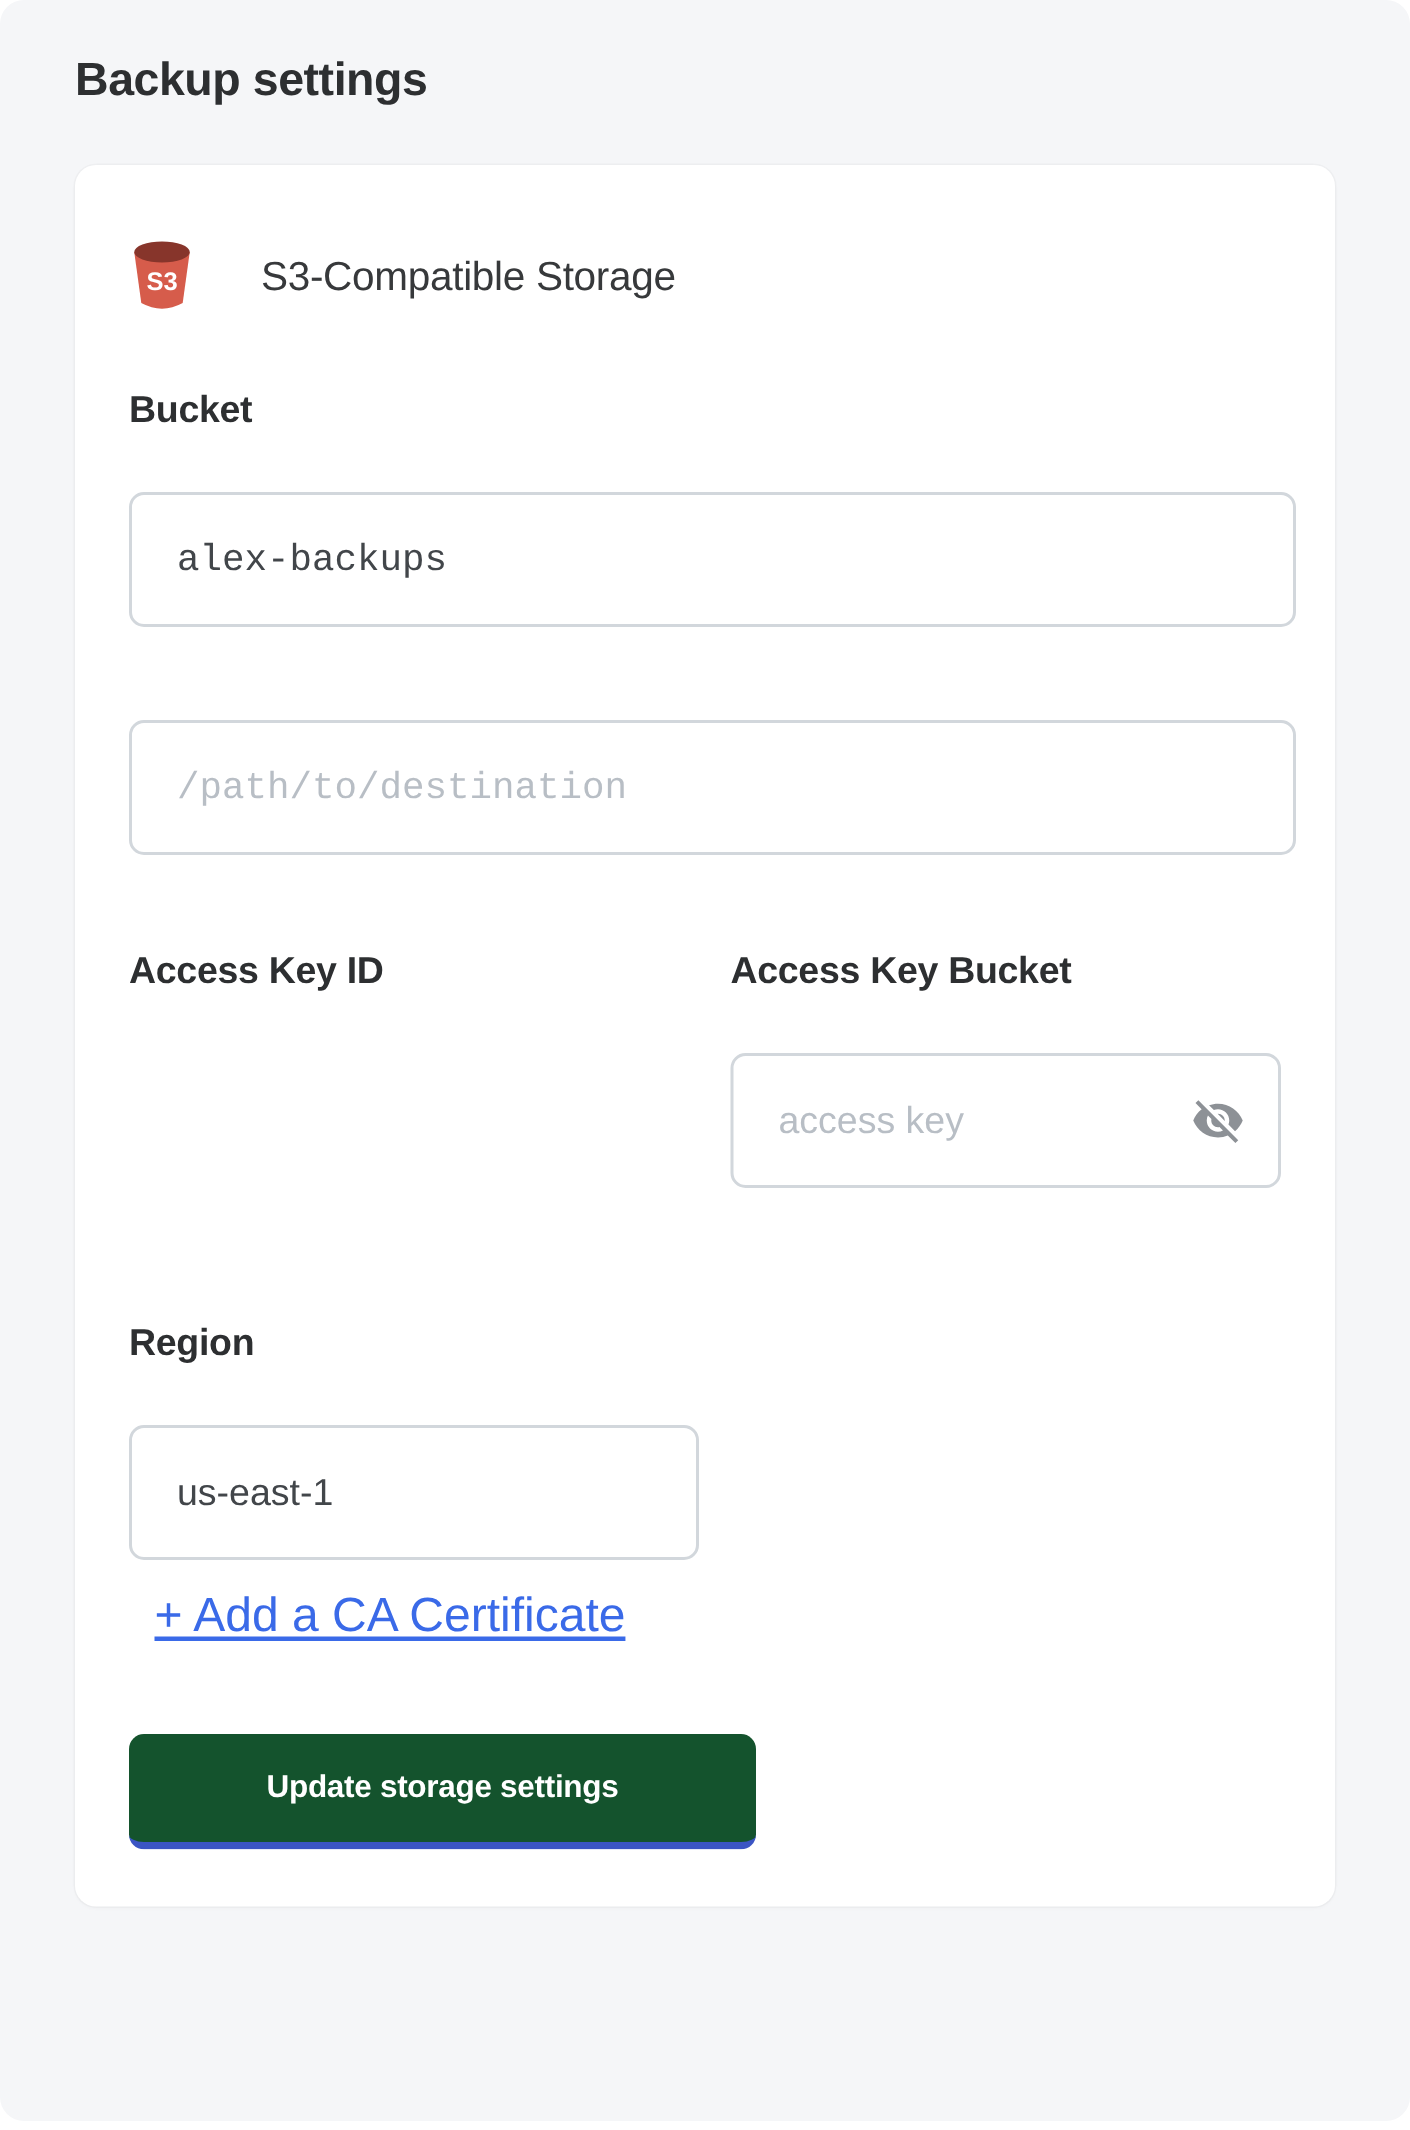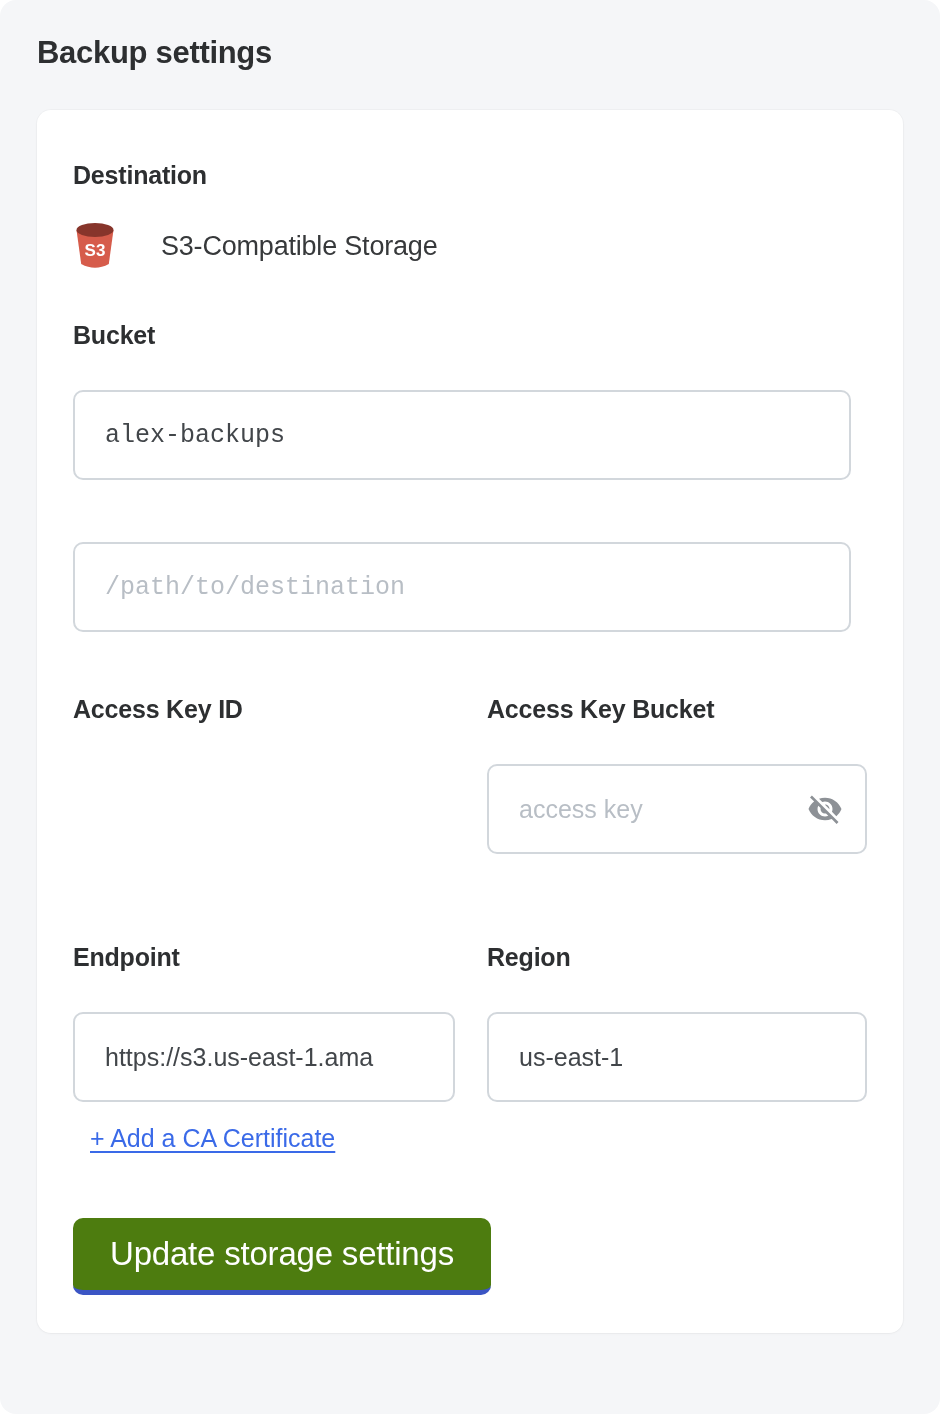--- a/index.html
+++ b/index.html
@@ -6,21 +6,21 @@
   html, body { margin: 0; padding: 0; background: #ffffff; }
   body {
     font-family: "Liberation Sans", "DejaVu Sans", sans-serif;
     width: 940px; height: 1420px;
   }
   .screen {
     width: 940px; height: 1414px;
     background: #f5f6f8;
     border-radius: 16px;
     overflow: hidden;
-    padding: 32px 37px;
+    padding: 32px 50px;
   }
   .page-title {
     font-size: 31px;
     font-weight: 700;
     color: #2d2f31;
     letter-spacing: -0.3px;
     line-height: 42px;
     margin: 0 0 36px 0;
   }
   .card {
@@ -84,53 +84,52 @@
     width: 40px; height: 40px;
     border: none; background: transparent;
     padding: 0; margin: 0;
     cursor: pointer;
     display: flex; align-items: center; justify-content: center;
   }
   .eye-btn svg { width: 36px; height: 36px; display: block; }
   .ca-link {
     display: inline-block;
     margin: 0 0 64px 17px;
-    font-size: 25px;
+    font-size: 32px;
     line-height: 32px;
     color: #3a6ae8;
     text-decoration: underline;
     text-underline-offset: 4px;
     cursor: pointer;
   }
   .submit-btn {
     display: block;
     width: 418px;
     height: 77px;
-    background: #4d7c0f;
+    background: #14532d;
     border: none;
     border-bottom: 5px solid #3b55c4;
     border-radius: 10px;
     color: #ffffff;
     font-family: inherit;
-    font-size: 33px;
-    font-weight: 400;
+    font-size: 21px;
+    font-weight: 700;
     letter-spacing: -0.2px;
     cursor: pointer;
   }
 </style>
 </head>
 <body>
 
 <div class="screen">
 
   <h1 class="page-title">Backup settings</h1>
 
   <div class="card">
 
-    <div class="field-label dest-label">Destination</div>
 
     <div class="dest-row">
       <span>
         <svg class="s3-icon" viewBox="0 0 44 48" xmlns="http://www.w3.org/2000/svg">
           <path d="M3.5 8 L40.5 8 L35.8 42 Q22 49.5 8.2 42 Z" fill="#d65c4b"></path>
           <ellipse cx="22" cy="8" rx="18.5" ry="7" fill="#87352b"></ellipse>
           <text x="22" y="33.5" text-anchor="middle" font-size="17" font-weight="bold" fill="#ffffff" font-family="Liberation Sans, sans-serif">S3</text>
         </svg>
       </span>
       <span class="dest-text">S3-Compatible Storage</span>
@@ -158,24 +157,20 @@
               <svg viewBox="0 0 24 24" xmlns="http://www.w3.org/2000/svg">
                 <path fill="#8d9196" d="M12 7c2.76 0 5 2.24 5 5 0 .65-.13 1.26-.36 1.83l2.92 2.92c1.51-1.26 2.7-2.89 3.43-4.75-1.73-4.39-6-7.5-11-7.5-1.4 0-2.74.25-3.98.7l2.16 2.16C10.74 7.13 11.35 7 12 7zM2 4.27l2.28 2.28.46.46C3.08 8.3 1.78 10.02 1 12c1.73 4.39 6 7.5 11 7.5 1.55 0 3.03-.3 4.38-.84l.42.42L19.73 22 21 20.73 3.27 3 2 4.27zM7.53 9.8l1.55 1.55c-.05.21-.08.43-.08.65 0 1.66 1.34 3 3 3 .22 0 .44-.03.65-.08l1.55 1.55c-.67.33-1.41.53-2.2.53-2.76 0-5-2.24-5-5 0-.79.2-1.53.53-2.2zm4.31-.78l3.15 3.15.02-.16c0-1.66-1.34-3-3-3l-.17.01z"></path>
               </svg>
             </span>
           </button>
         </div>
       </div>
     </div>
 
     <div class="two-col row-endpoint">
-      <div class="col-a">
-        <div class="field-label input-label">Endpoint</div>
-        <input class="text-input" type="text" value="https://s3.us-east-1.ama" style="">
-      </div>
       <div class="col-b">
         <div class="field-label input-label">Region</div>
         <input class="text-input" type="text" value="us-east-1" style="">
       </div>
     </div>
 
     <a class="ca-link">+ Add a CA Certificate</a>
 
     <button class="submit-btn">Update storage settings</button>
 

